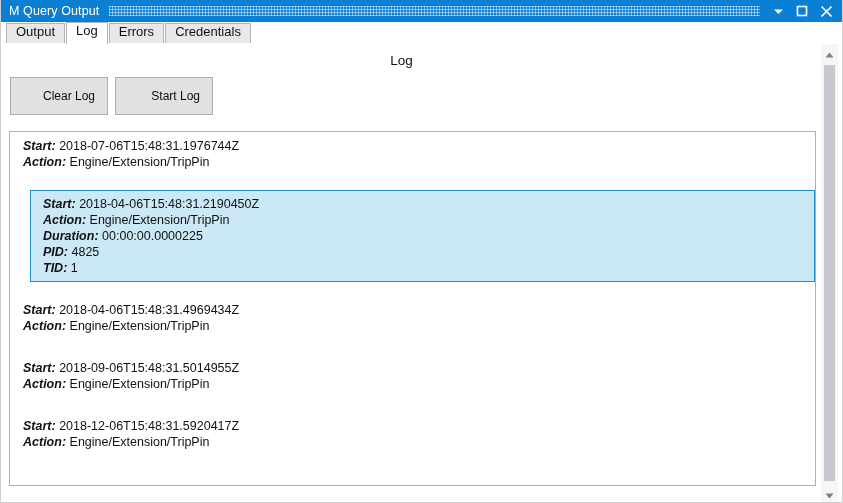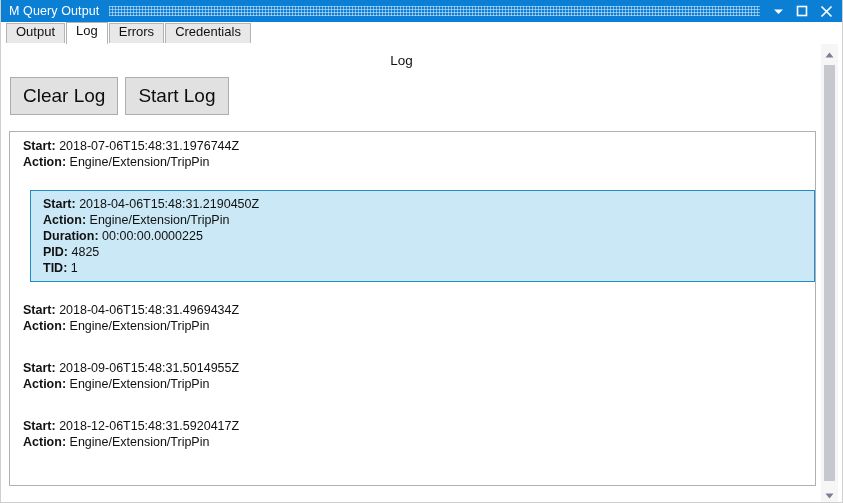--- a/index.html
+++ b/index.html
@@ -134,28 +134,28 @@
     position: absolute;
     left: 9px;
     top: 33px;
     display: flex;
     gap: 7px;
   }
   .btn {
     background: #e1e1e1;
     border: 1px solid #adadad;
     font-family: "Liberation Sans", sans-serif;
-    font-size: 19px;
+    font-size: 12px;
     color: #0d0d0d;
     padding: 0 12px;
     height: 36px;
     min-width: 72px;
     display: flex;
     align-items: center;
-    justify-content: flex-start;
+    justify-content: flex-end;
     white-space: nowrap;
   }
 
   
   .log-panel {
     position: absolute;
     left: 8px;
     top: 87px;
     right: 4px;
     bottom: 16px;
@@ -177,20 +177,21 @@
   }
   .log-line {
     font-size: 12.5px;
     line-height: 16px;
     color: #111111;
     white-space: nowrap;
     padding-left: 5px;
   }
   .log-line .k {
     font-weight: bold;
+    font-style: italic;
   }
   .log-line .v {
     font-weight: normal;
   }
   .entry-gap { height: 14px; }
 
   
   .scrollbar {
     width: 17px;
     min-width: 17px;

